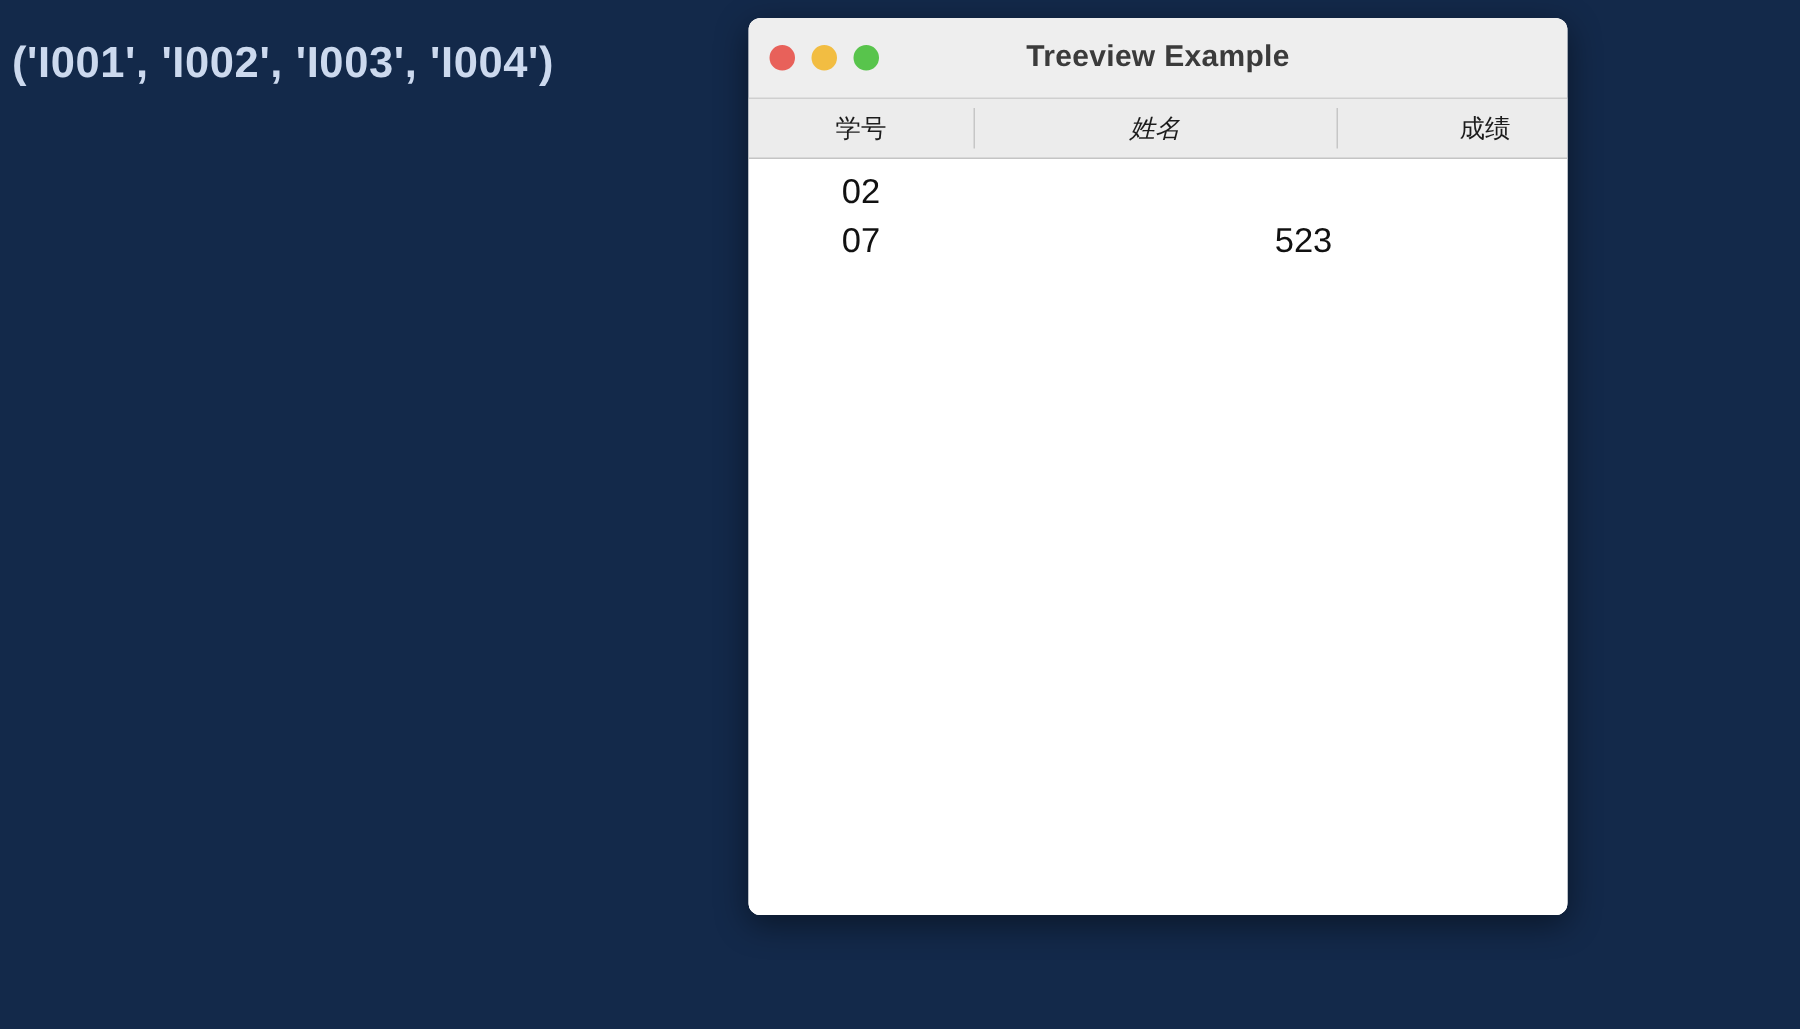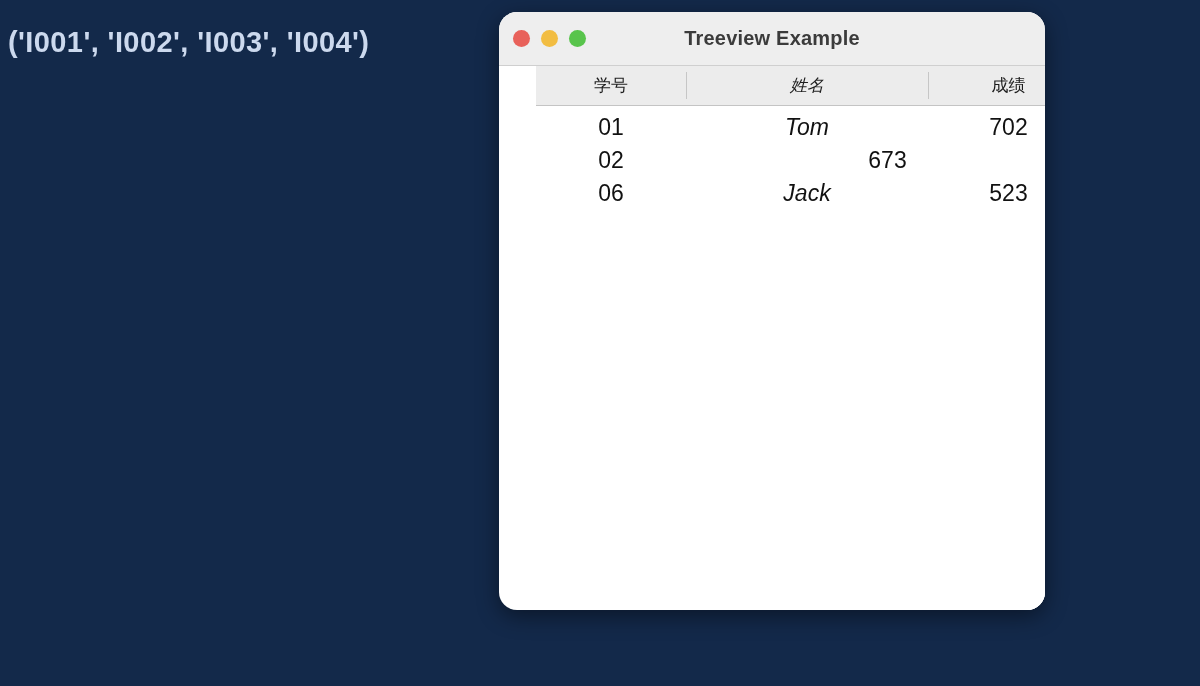--- a/index.html
+++ b/index.html
@@ -30,21 +30,21 @@
   }
 
   
   #app-window {
     position: absolute;
     left: 499px;
     top: 12px;
     width: 546px;
     height: 598px;
     background: #ffffff;
-    border-radius: 18px;
+    border-radius: 8px;
     box-shadow: 0 6px 22px rgba(0,0,0,0.45);
     overflow: hidden;
     display: flex;
     flex-direction: column;
   }
 
   
   #titlebar {
     position: relative;
     height: 53px;
@@ -82,21 +82,20 @@
     letter-spacing: 0.2px;
   }
 
   
   #treeview {
     flex: 1 1 auto;
     display: flex;
     flex-direction: column;
     background: #ffffff;
     min-height: 0;
-    margin-left: 37px;
   }
   #treeview-header {
     display: flex;
     height: 39px;
     flex: 0 0 39px;
     background: #ececec;
     border-bottom: 1px solid #c4c4c4;
   }
   .th {
     display: flex;
@@ -158,32 +157,25 @@
   <div id="treeview">
 
     <div id="treeview-header">
       <div class="th col-id">学号</div>
       <div class="th col-name">姓名</div>
       <div class="th col-score">成绩</div>
     </div>
 
     <div id="treeview-body">
 
+
       <div class="tree-row">
-        <div class="td col-id">01</div>
-        <div class="td col-name">Tom</div>
-        <div class="td col-score">702</div>
+        <div class="td col-id">02</div>
       </div>
 
       <div class="tree-row">
-        <div class="td col-id">02</div>
-        <div class="td col-score">673</div>
-      </div>
-
-      <div class="tree-row">
-        <div class="td col-id">06</div>
-        <div class="td col-name">Jack</div>
+        <div class="td col-id">07</div>
         <div class="td col-score">523</div>
       </div>
 
     </div>
   </div>
 </div>
 
 </body></html>

